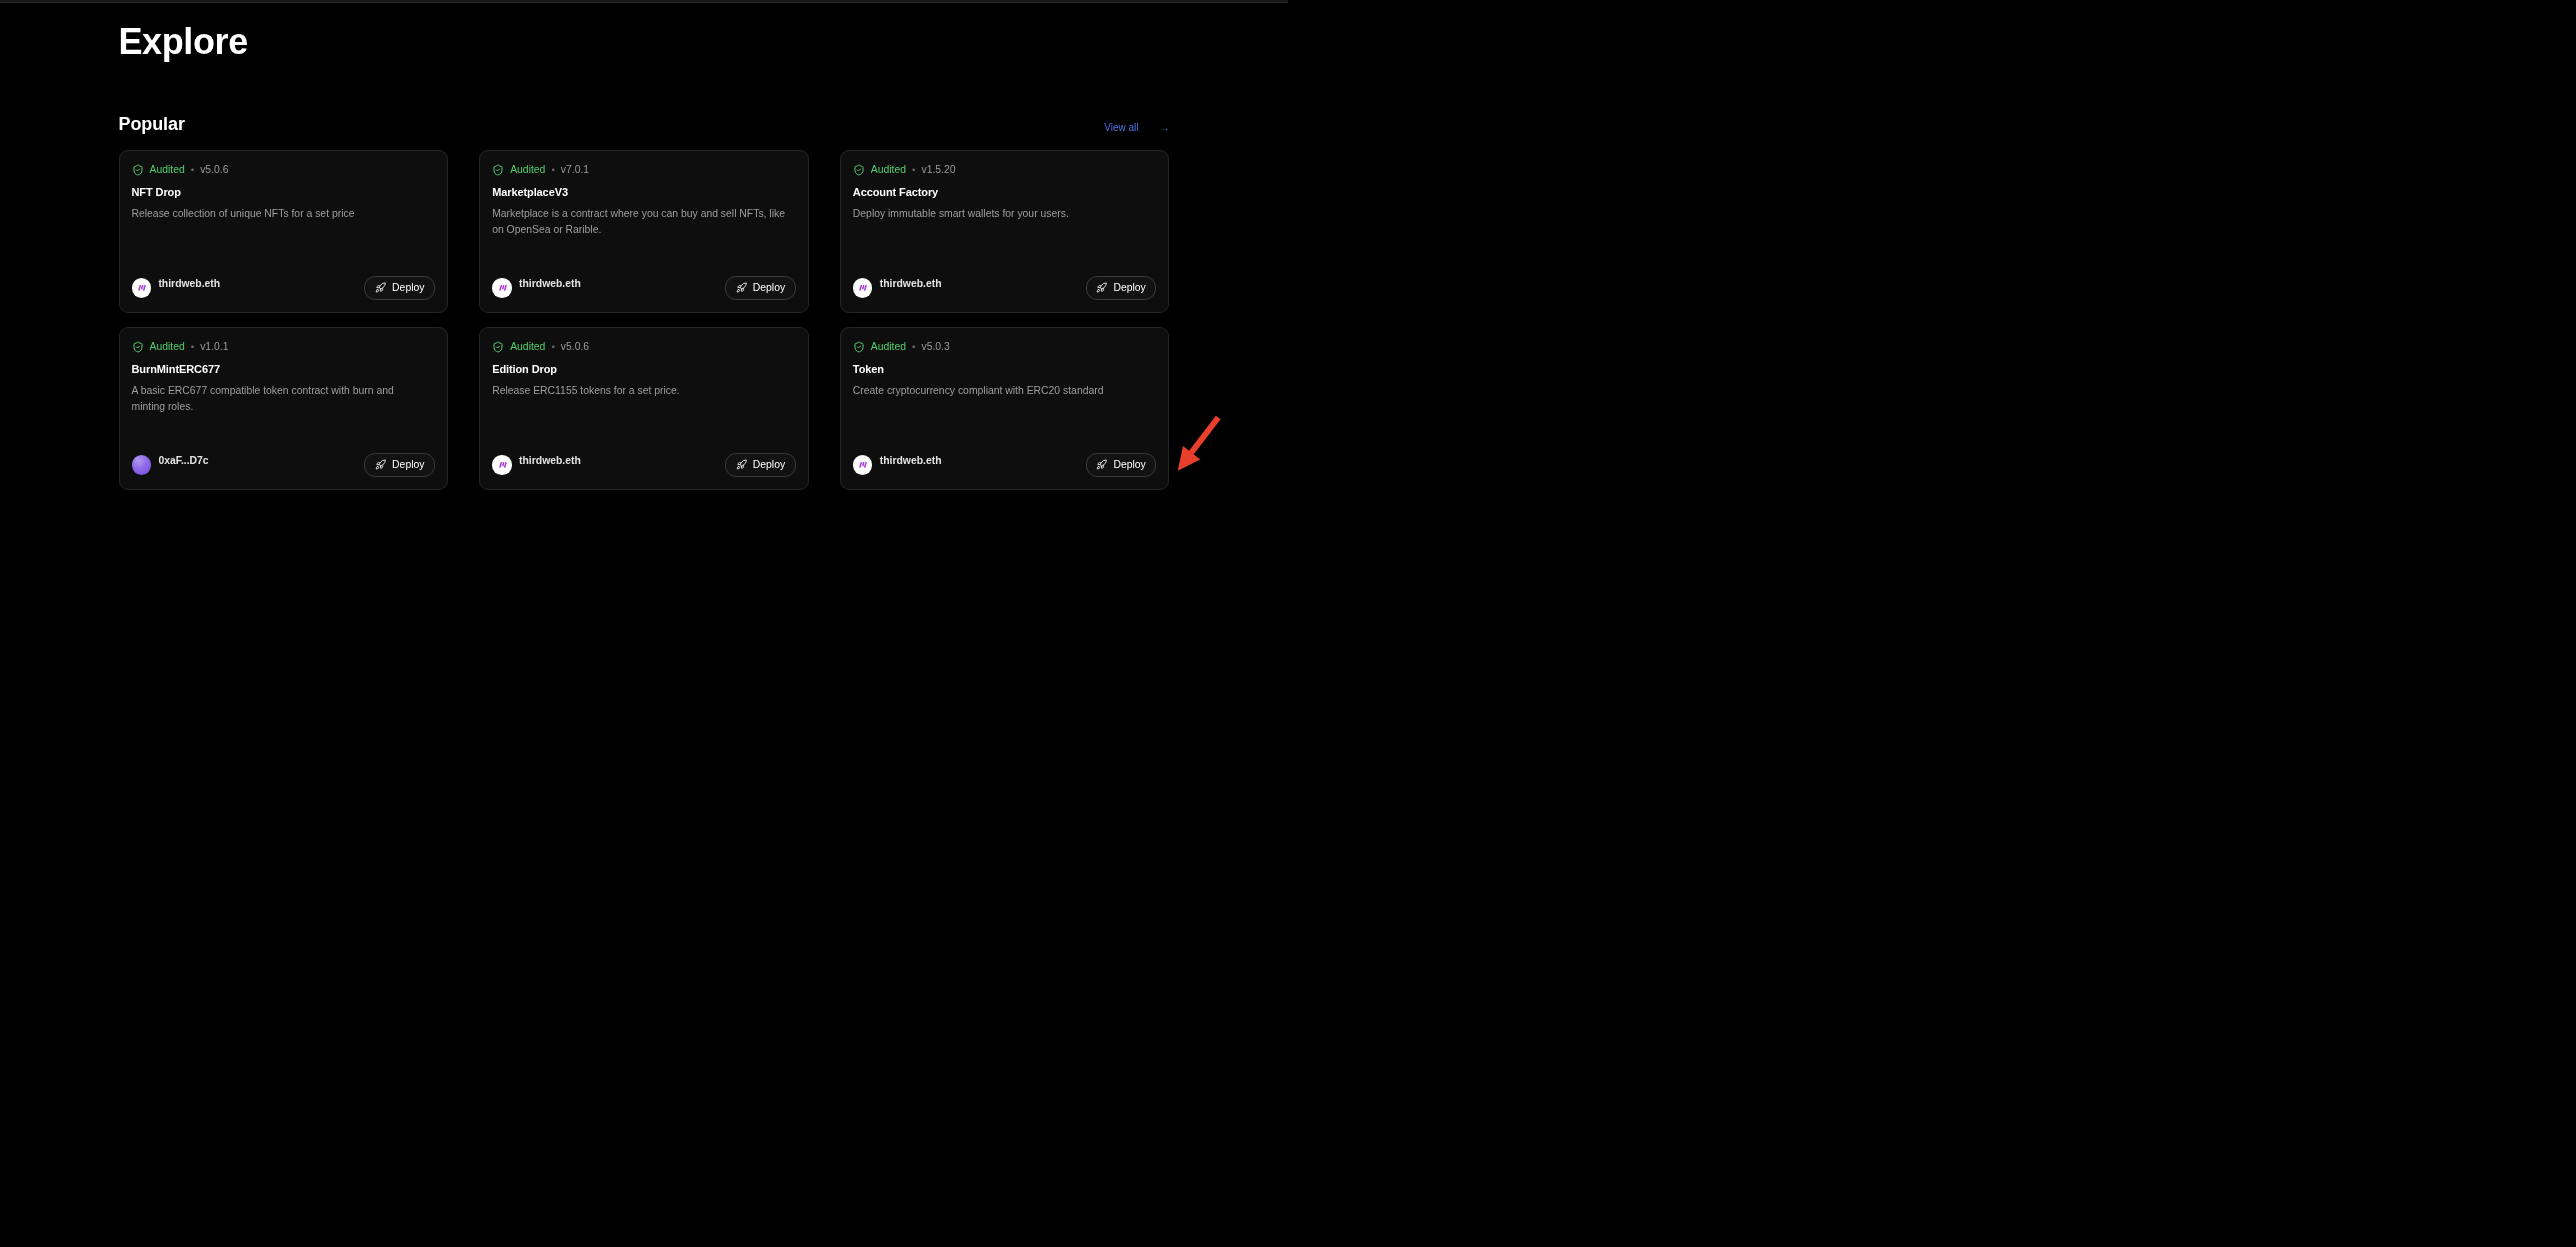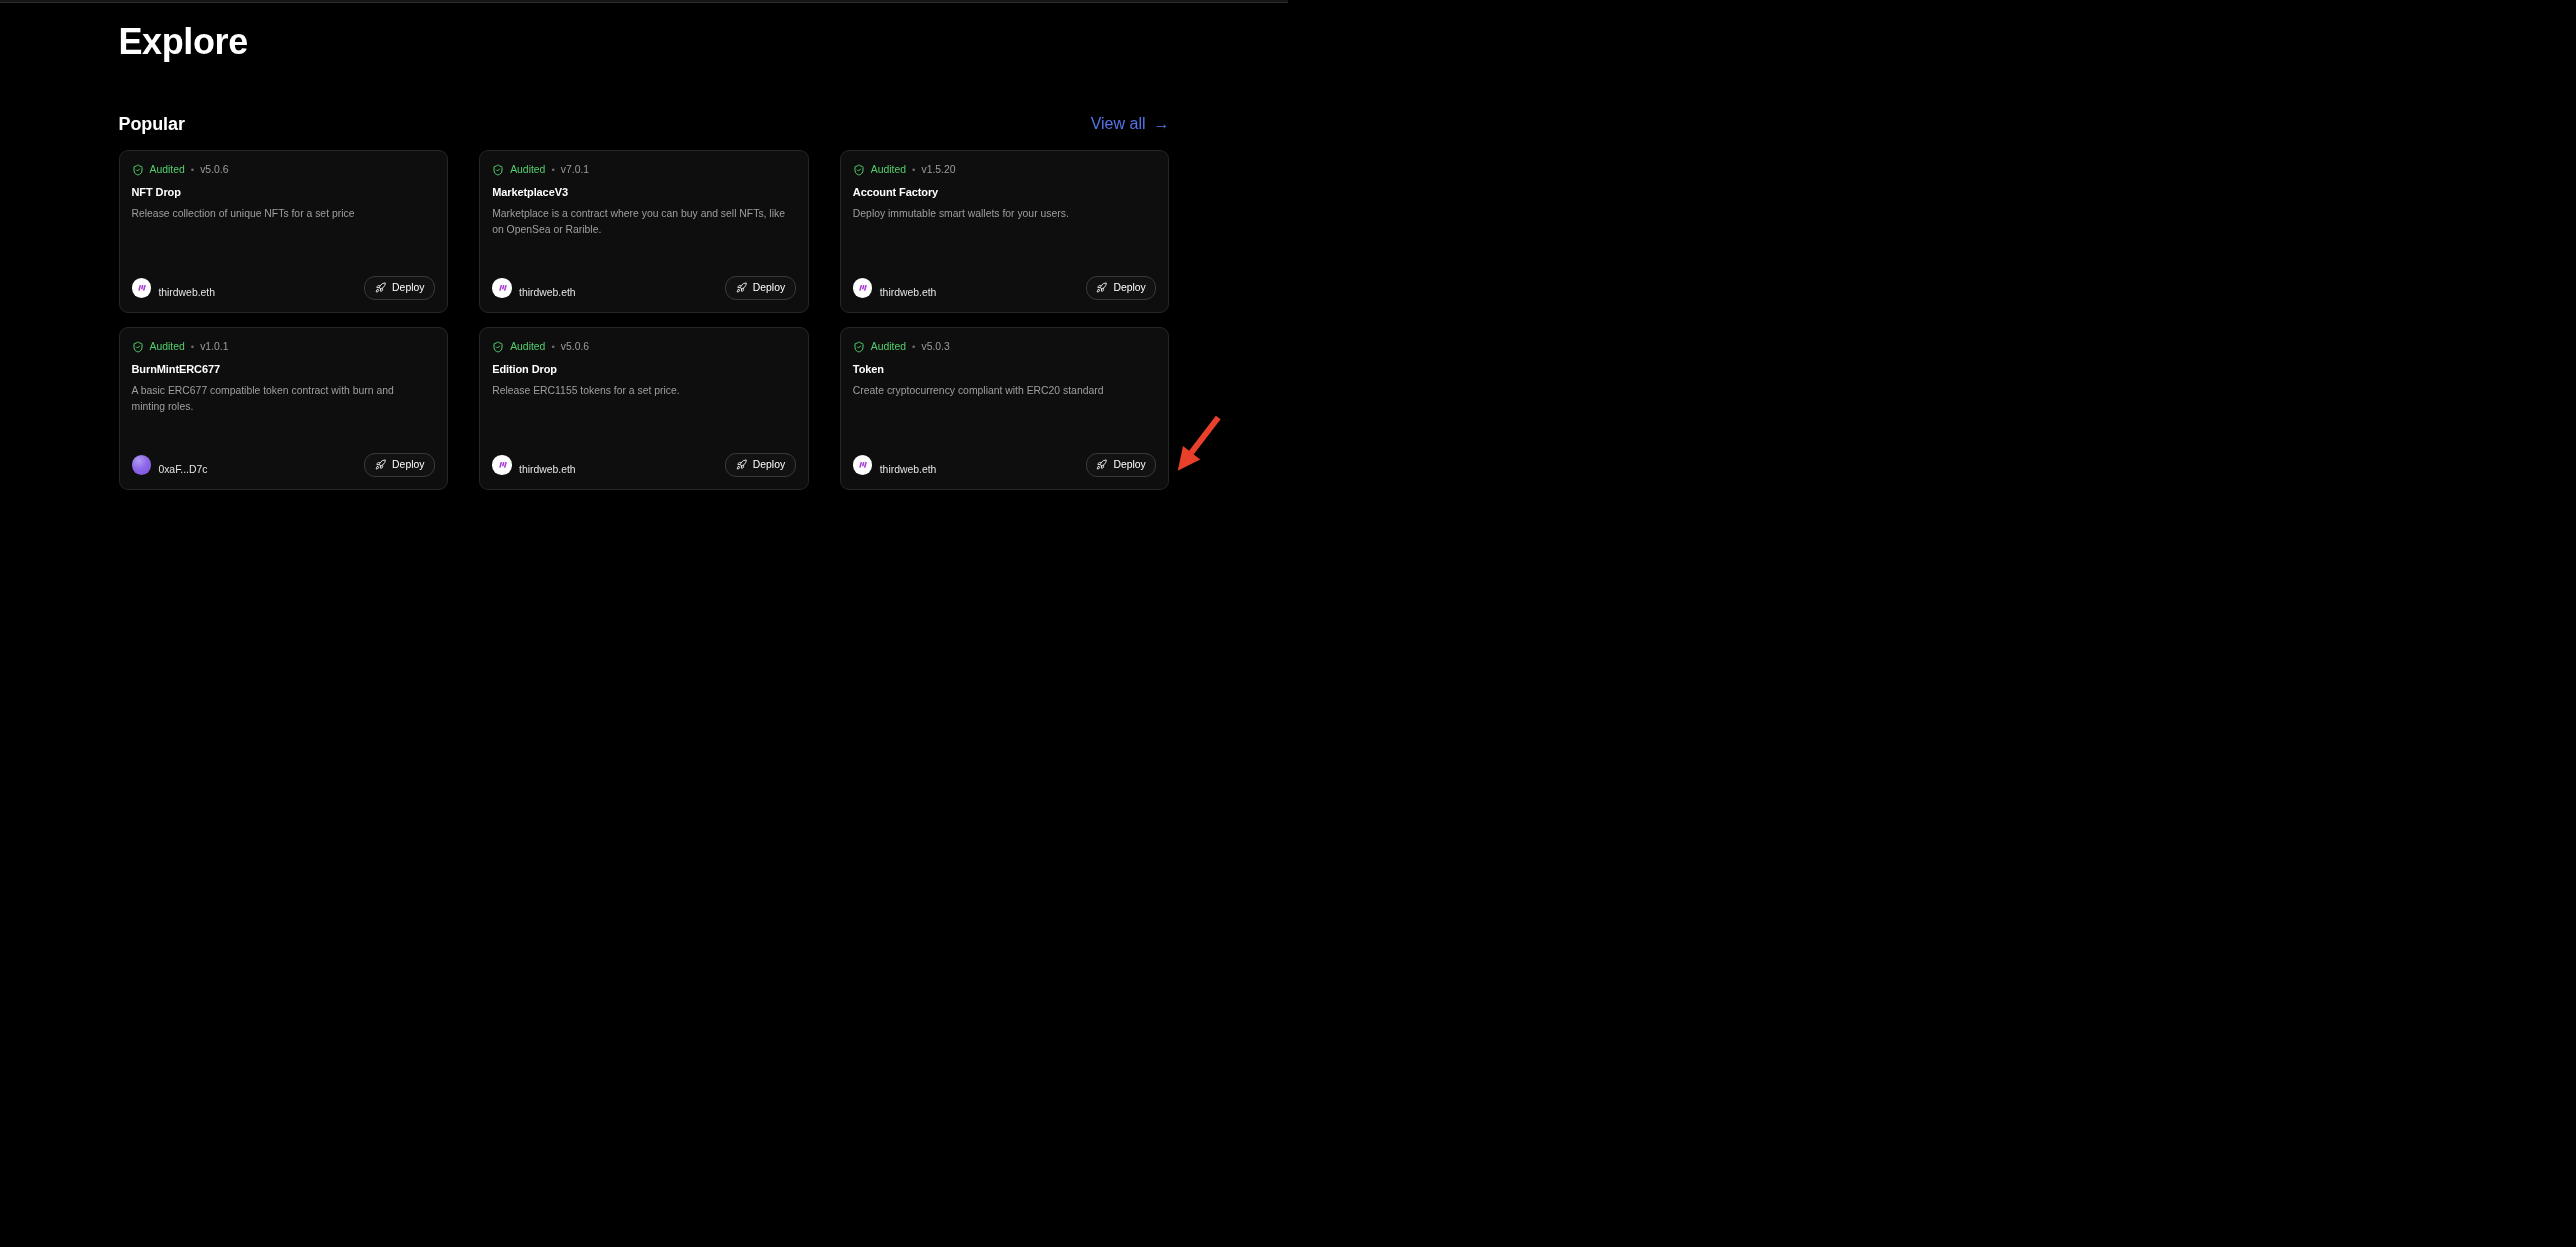--- a/index.html
+++ b/index.html
@@ -49,23 +49,23 @@
   }
   h2.section-title {
     color: #fff;
     font-size: 18px;
     font-weight: 700;
     letter-spacing: -0.1px;
   }
   .view-all {
     display: inline-flex;
     align-items: flex-start;
-    gap: 8px;
+    gap: 21px;
     color: var(--link-blue, #5673e8);
-    font-size: 16px;
+    font-size: 10px;
     text-decoration: none;
     cursor: pointer;
     margin-bottom: 1.5px;
   }
   .section-desc {
     margin-top: 7.5px;
     color: var(--text-secondary, #a1a1a1);
     font-size: 12px;
   }
   .grid {
@@ -109,23 +109,24 @@
     white-space: pre-line;
   }
   .card-footer {
     margin-top: auto;
     display: flex;
     align-items: center;
     justify-content: space-between;
   }
   .publisher {
     display: flex;
-    align-items: flex-end;
+    align-items: flex-start;
     gap: 7.5px;
     cursor: pointer;
+    font-weight: bold;
   }
   .avatar {
     width: 19.4px;
     height: 19.4px;
     border-radius: 50%;
     flex: 0 0 auto;
   }
   .avatar-thirdweb {
     background: #fff;
     display: flex;

